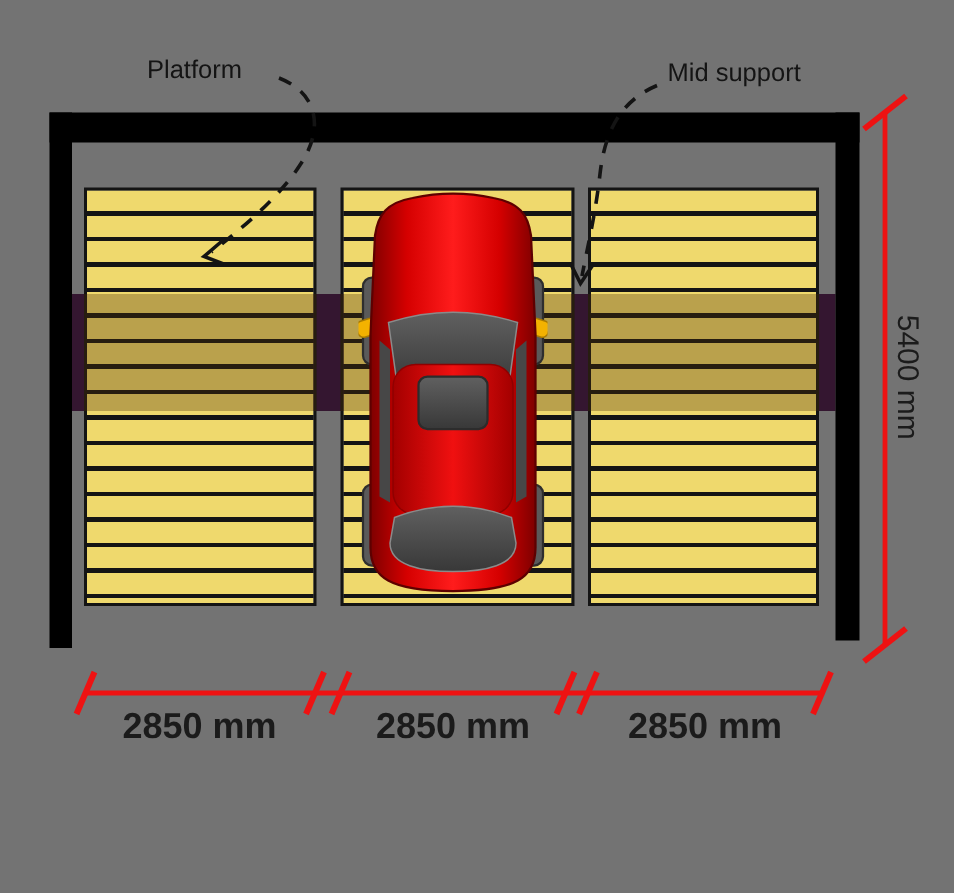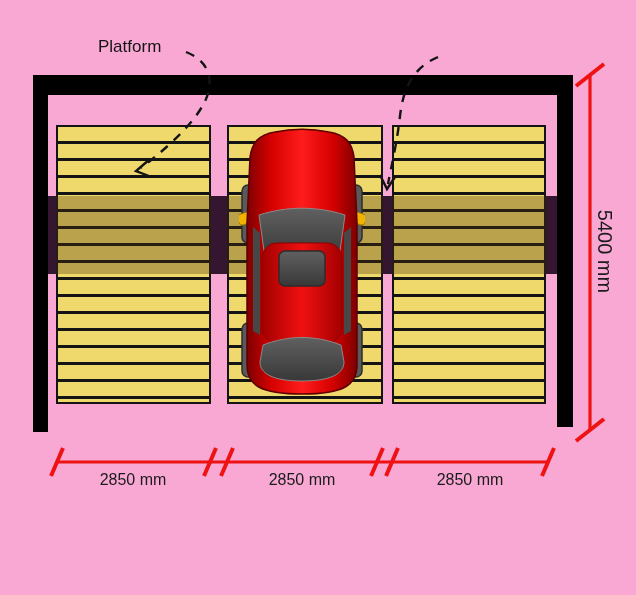--- a/index.html
+++ b/index.html
@@ -1,52 +1,53 @@
 <!DOCTYPE html>
 <html><head>
 <meta charset="utf-8">
 <style>
   html,body{margin:0;padding:0;background:#ffffff;}
   body{font-family:"Liberation Sans", sans-serif;}
-  .canvas{position:relative;width:636px;height:595px;background:#f9a8d4;overflow:hidden;}
+  .canvas{position:relative;width:636px;height:595px;background:#737373;overflow:hidden;}
 
   
   .wall{position:absolute;background:#000;}
   .wall-top{left:33px;top:75px;width:540px;height:20px;}
   .wall-left{left:33px;top:75px;width:15px;height:357px;}
   .wall-right{left:557px;top:75px;width:16px;height:352px;}
 
   .beam{position:absolute;left:46px;top:196px;width:511px;height:78px;background:#341630;}
 
   .platform{position:absolute;top:125px;height:279px;box-sizing:border-box;
     border:2px solid #141414;
     background:repeating-linear-gradient(to bottom,#efd96d 0px,#efd96d 14px,#141414 14px,#141414 17px);}
   .platform-1{left:56px;width:155px;}
   .platform-2{left:227px;width:156px;}
   .platform-3{left:392px;width:154px;}
   .beam-shadow{position:absolute;left:-2px;right:-2px;top:69px;height:78px;
     background:rgba(80,48,8,0.33);}
 
   
   .callout{position:absolute;font-size:17px;color:#141414;white-space:nowrap;}
-  .dim-label{position:absolute;font-size:16px;color:#1b1b1b;white-space:nowrap;transform:translateX(-50%);}
+  .dim-label{position:absolute;font-size:24px;color:#1b1b1b;white-space:nowrap;transform:translateX(-50%);font-weight:bold;}
   .dim-label-v{position:absolute;left:554px;top:240px;width:100px;text-align:center;
     font-size:20px;color:#1b1b1b;white-space:nowrap;transform:rotate(90deg);}
   .diagram-title{position:absolute;left:297px;top:524px;transform:translateX(-50%);
     font-size:28px;font-weight:bold;color:#171717;white-space:nowrap;}
 
   .overlay{position:absolute;left:0;top:0;}
   .car{position:absolute;left:239px;top:127px;}
 </style>
 </head>
 <body>
 
 <div class="canvas">
 
   <div class="callout" style="left:98px;top:37px;">Platform</div>
+  <div class="callout" style="left:445px;top:39px;">Mid support</div>
 
   <div class="beam"></div>
 
   <div class="platform platform-1">
     <div class="beam-shadow"></div>
   </div>
   <div class="platform platform-2">
     <div class="beam-shadow"></div>
   </div>
   <div class="platform platform-3">

